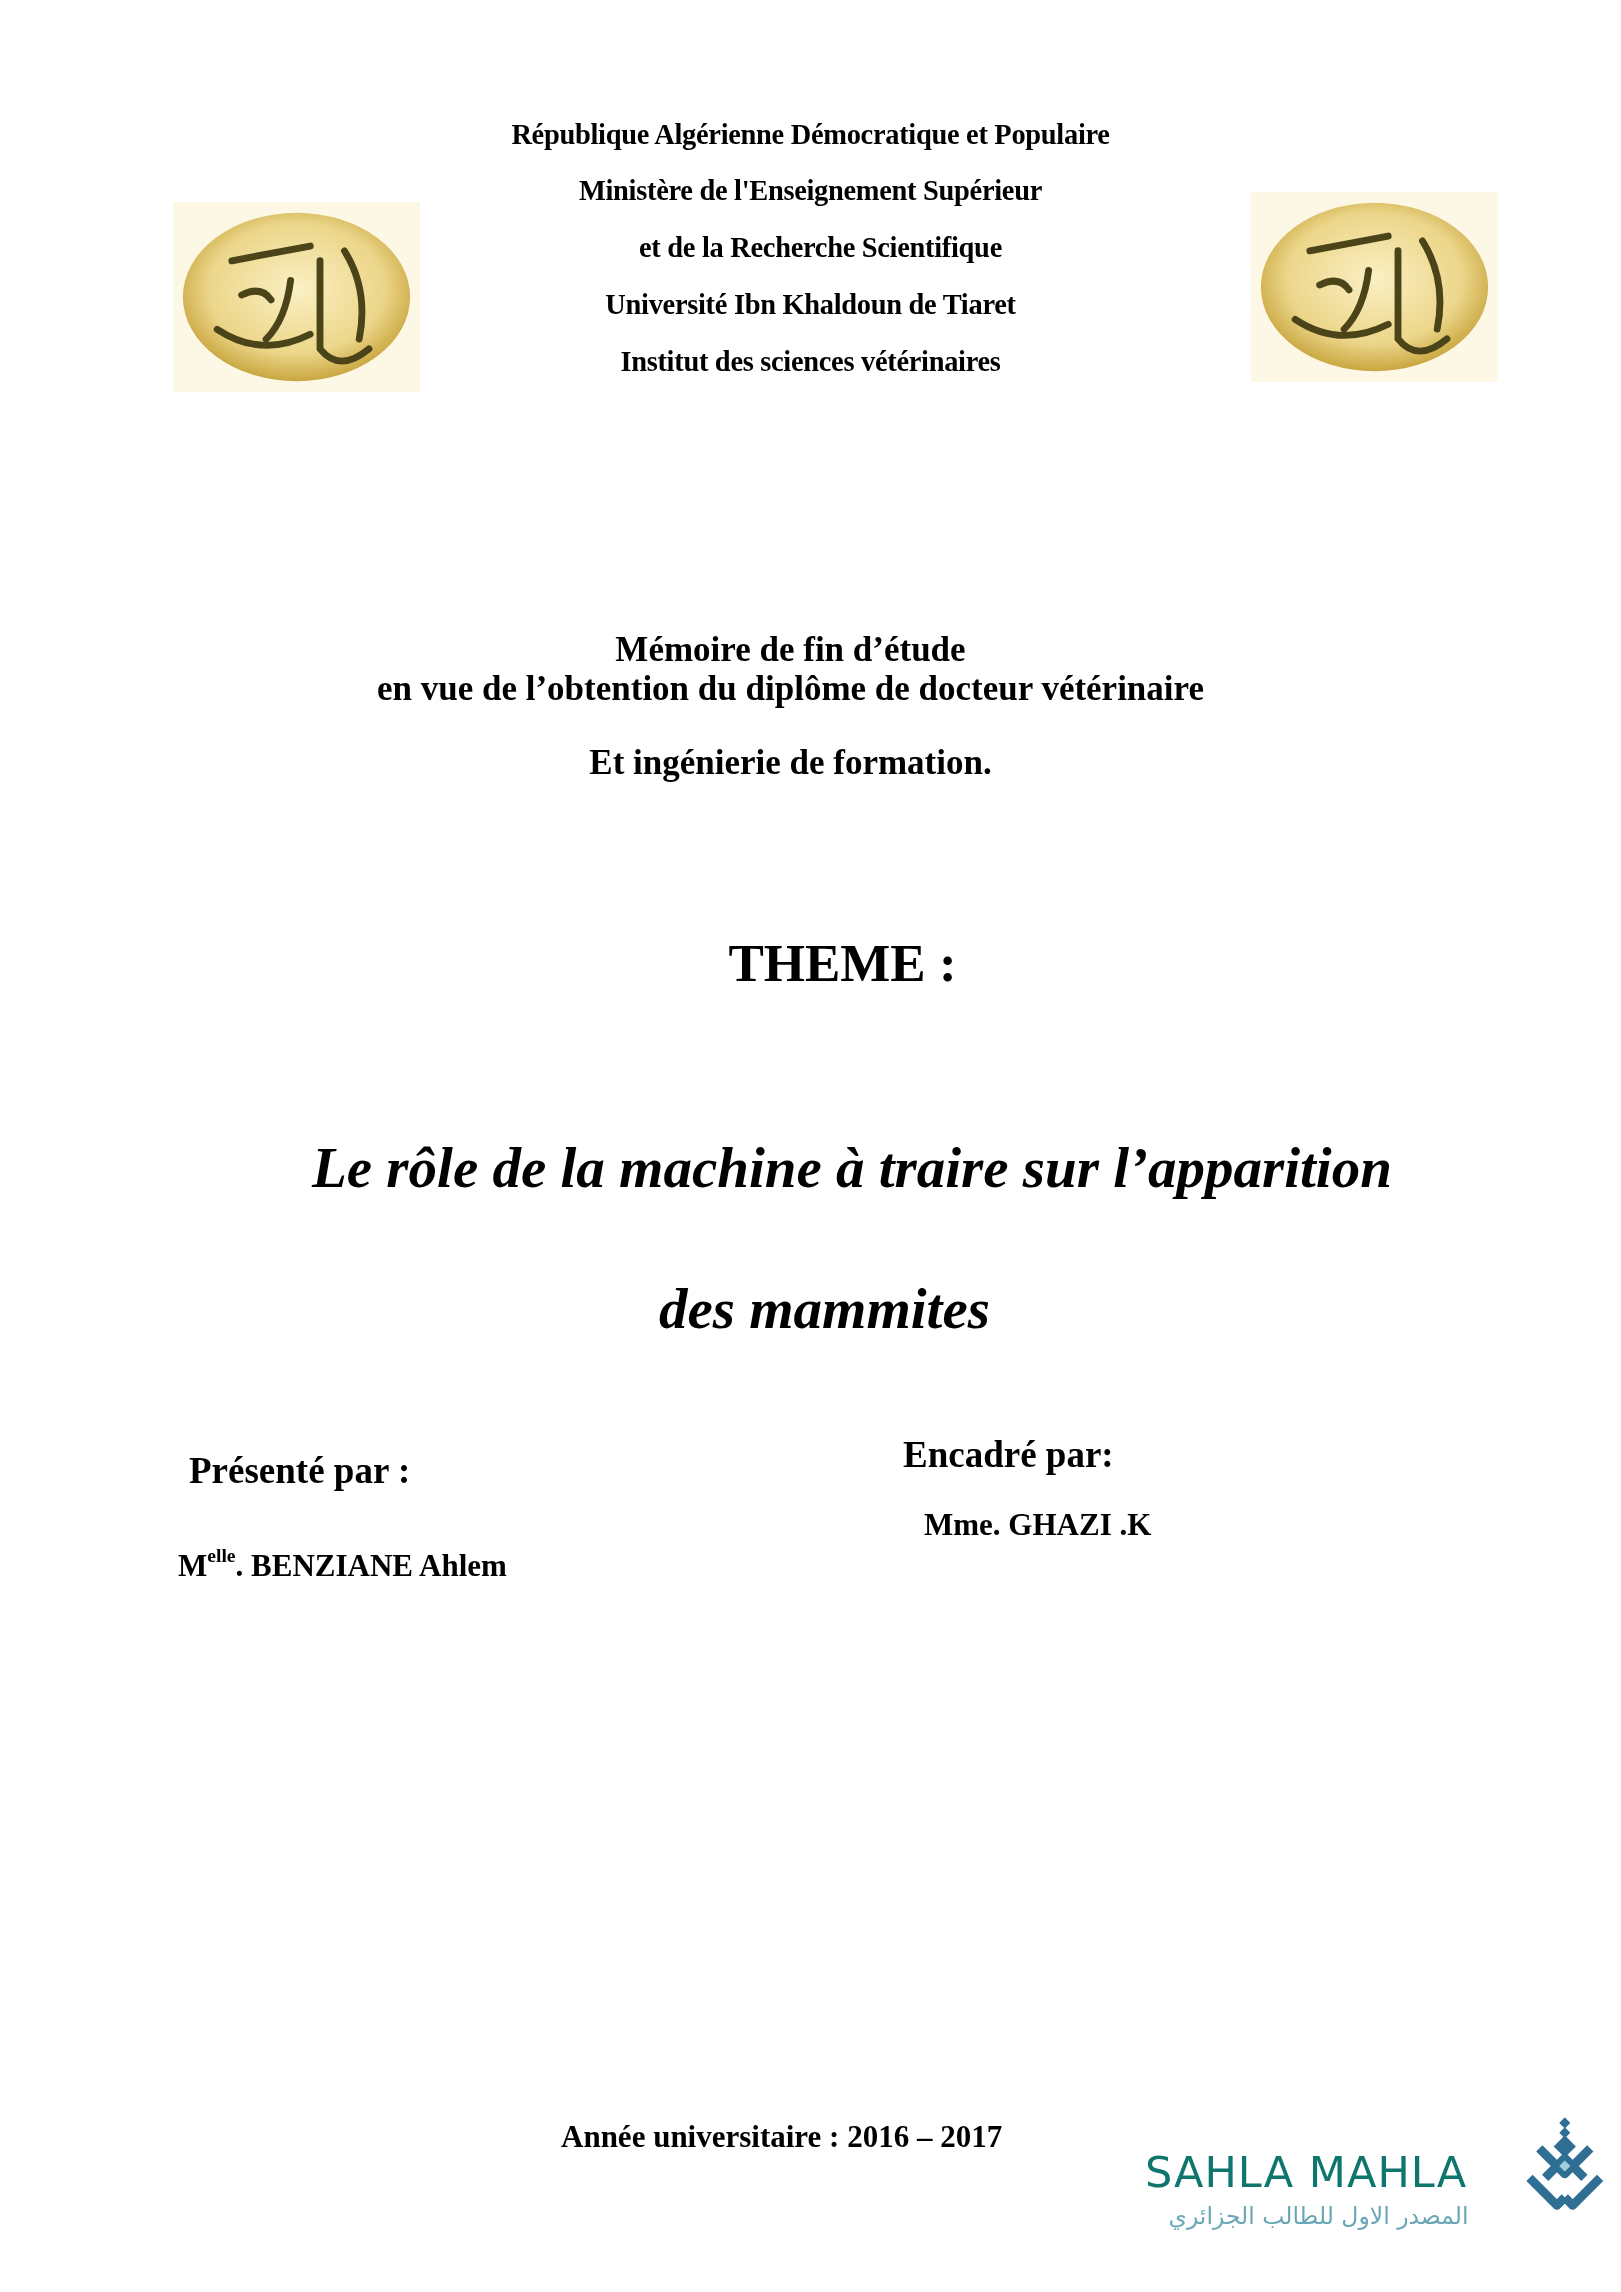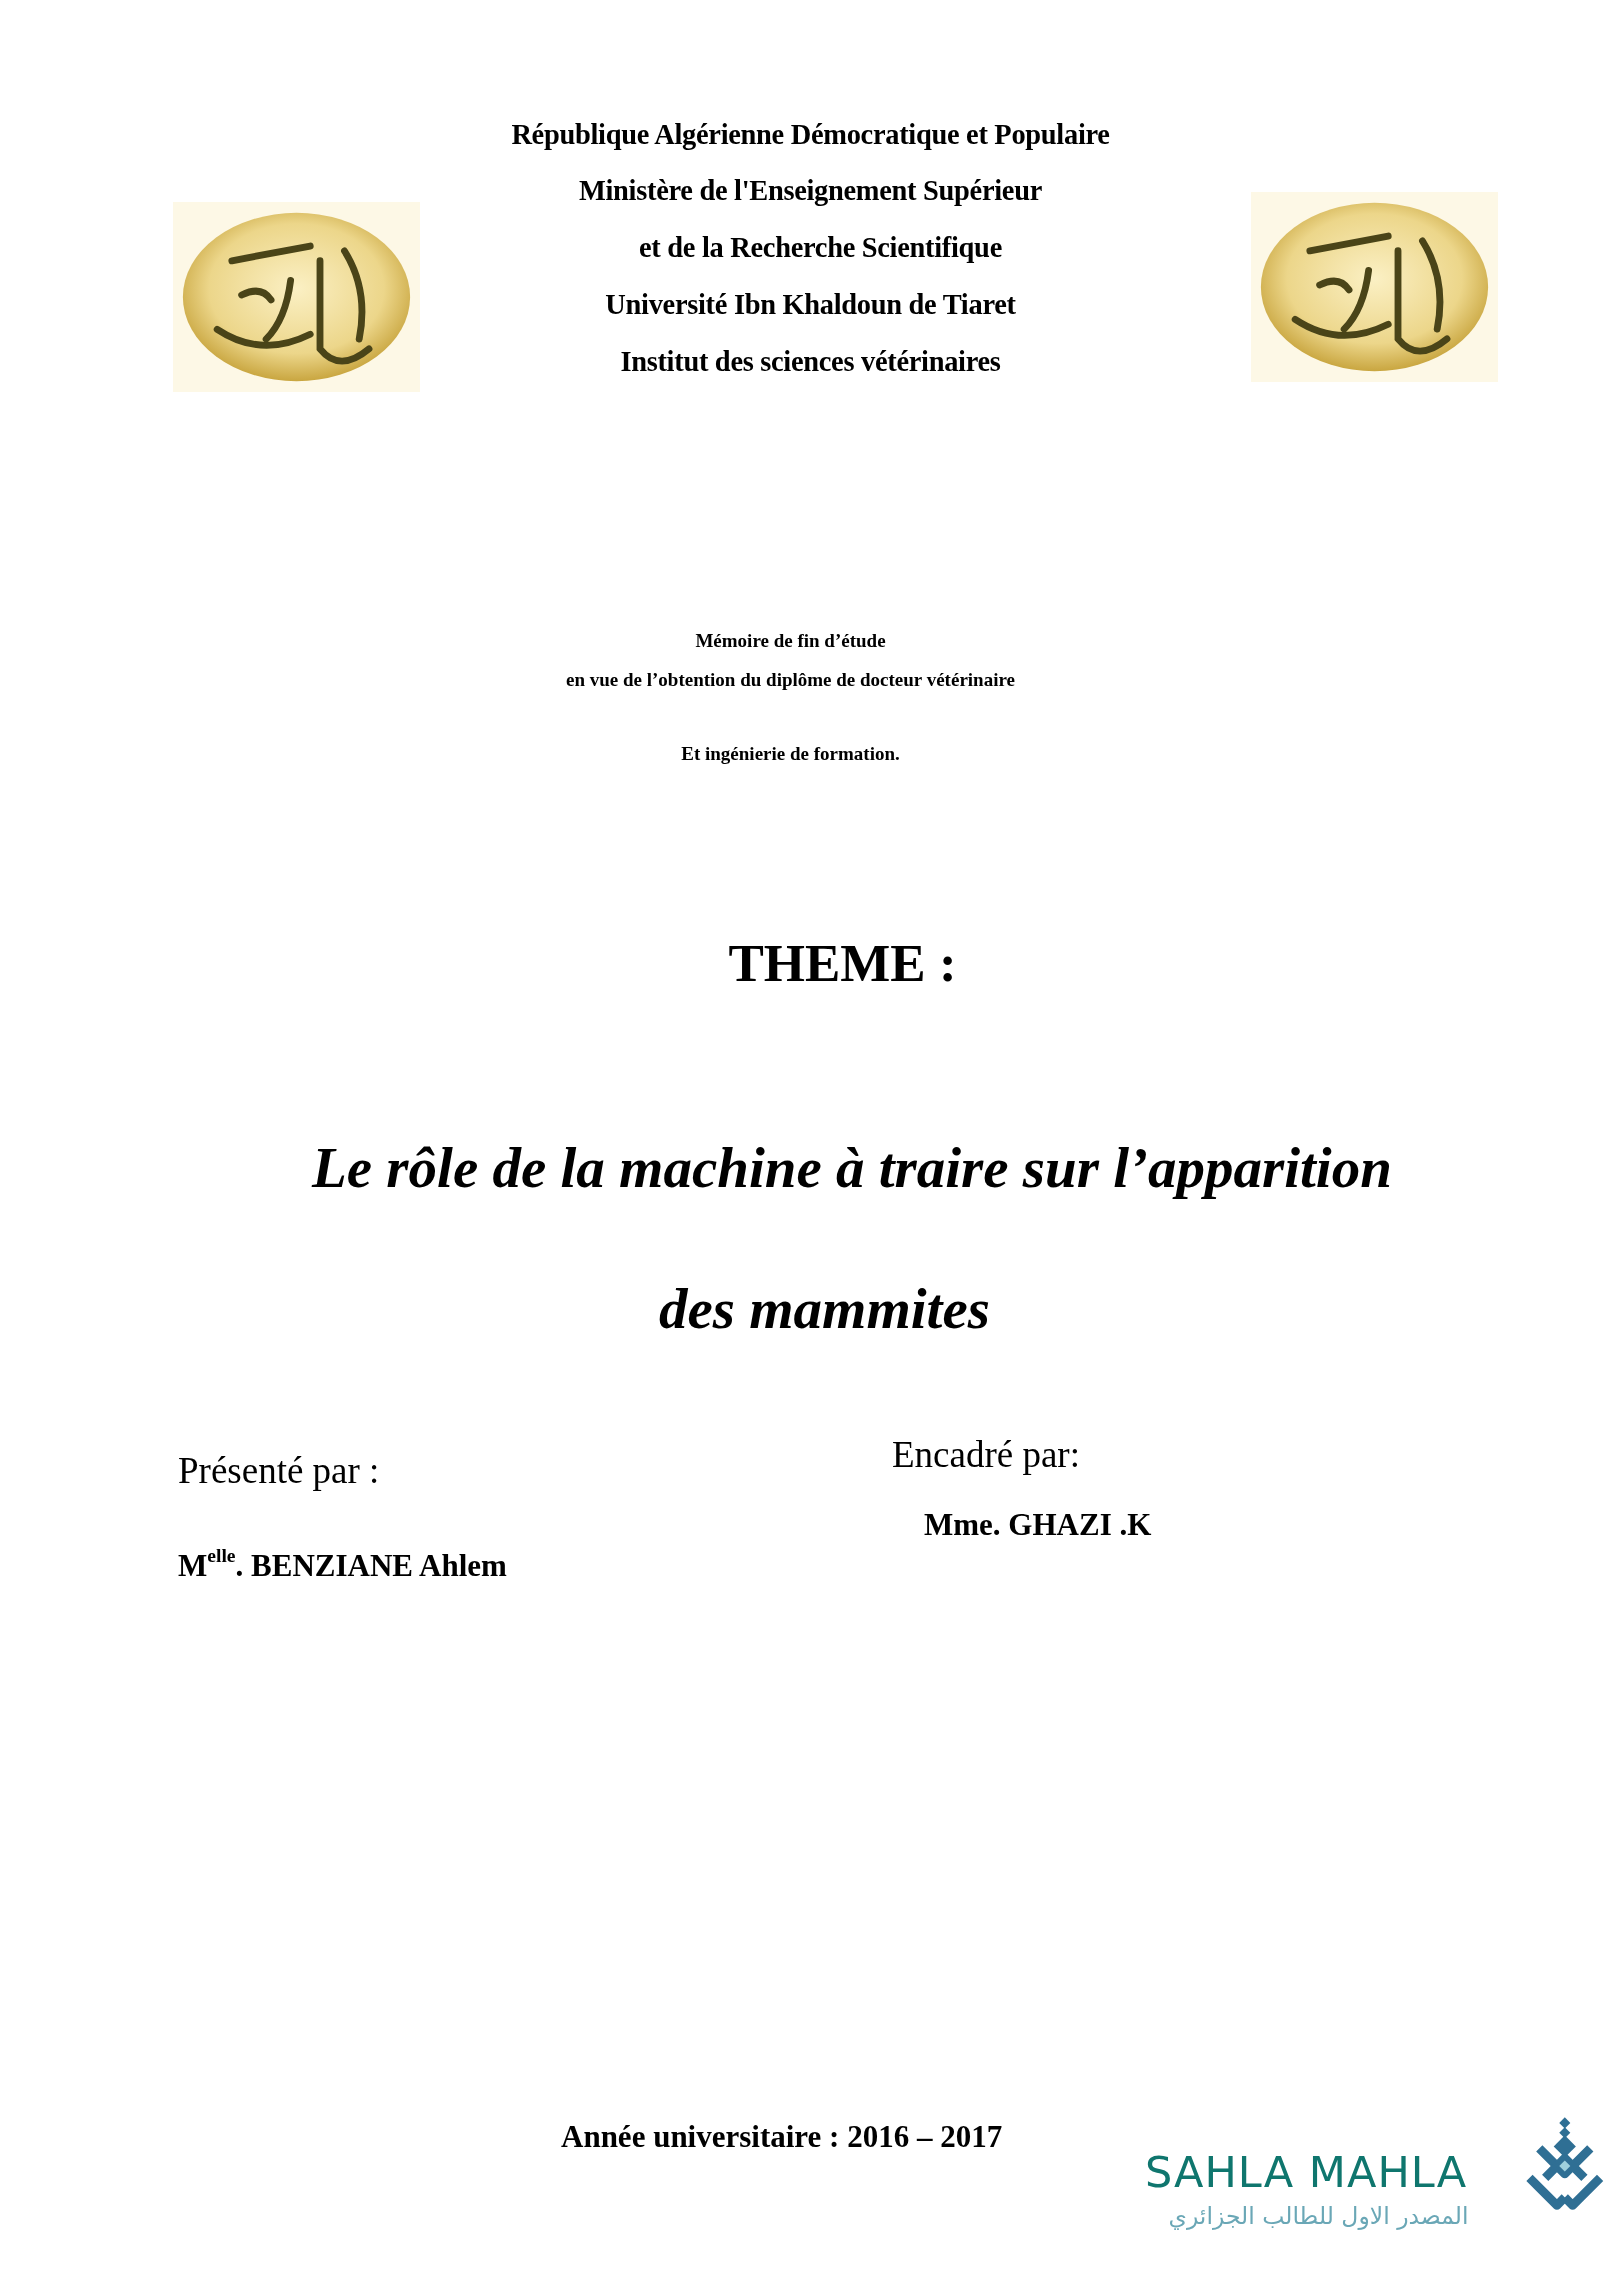--- a/index.html
+++ b/index.html
@@ -7,36 +7,36 @@
       width: 1621px; height: 2293px; position: relative; overflow: hidden;
       font-family: "Liberation Serif", "DejaVu Serif", serif; color: #000;
     }
     .hdr-line {
       position: absolute; left: 0; width: 1621px; text-align: center;
       font-weight: bold; font-size: 29px; letter-spacing: -0.3px;
       transform: scaleX(0.98);
     }
     .center-line {
       position: absolute; left: 0; width: 1581px; text-align: center;
-      font-weight: bold; font-size: 19px;
+      font-weight: bold; font-size: 35px;
     }
     .seal {
       position: absolute; width: 247px; height: 190px;
       background: #fdf8e6;
     }
     .seal svg { width: 100%; height: 100%; display: block; }
     .theme-label {
       position: absolute; left: 0; width: 1621px; text-align: center;
       font-weight: bold; font-size: 53px; margin-left: 32px;
     }
     .title-line {
       position: absolute; font-style: italic; font-weight: bold;
       font-size: 57px; white-space: nowrap;
     }
-    .block-h { position: absolute; font-weight: normal; font-size: 37px; white-space: nowrap; }
+    .block-h { position: absolute; font-weight: bold; font-size: 37px; white-space: nowrap; margin-left: 11px; }
     .block-v { position: absolute; font-weight: bold; font-size: 31px; white-space: nowrap; }
     .block-v sup { font-size: 19.6px; vertical-align: 13.7px; }
     .year { position: absolute; font-weight: bold; font-size: 31px; white-space: nowrap; }
     .brand {
       position: absolute; left: 1145px; top: 2147px;
       font-family: "DejaVu Sans", "Liberation Sans", sans-serif;
       font-size: 43px; color: #0f766e; letter-spacing: 1px; white-space: nowrap;
     }
     .brand-sub {
       position: absolute; left: 1137px; top: 2202px; width: 363px;

